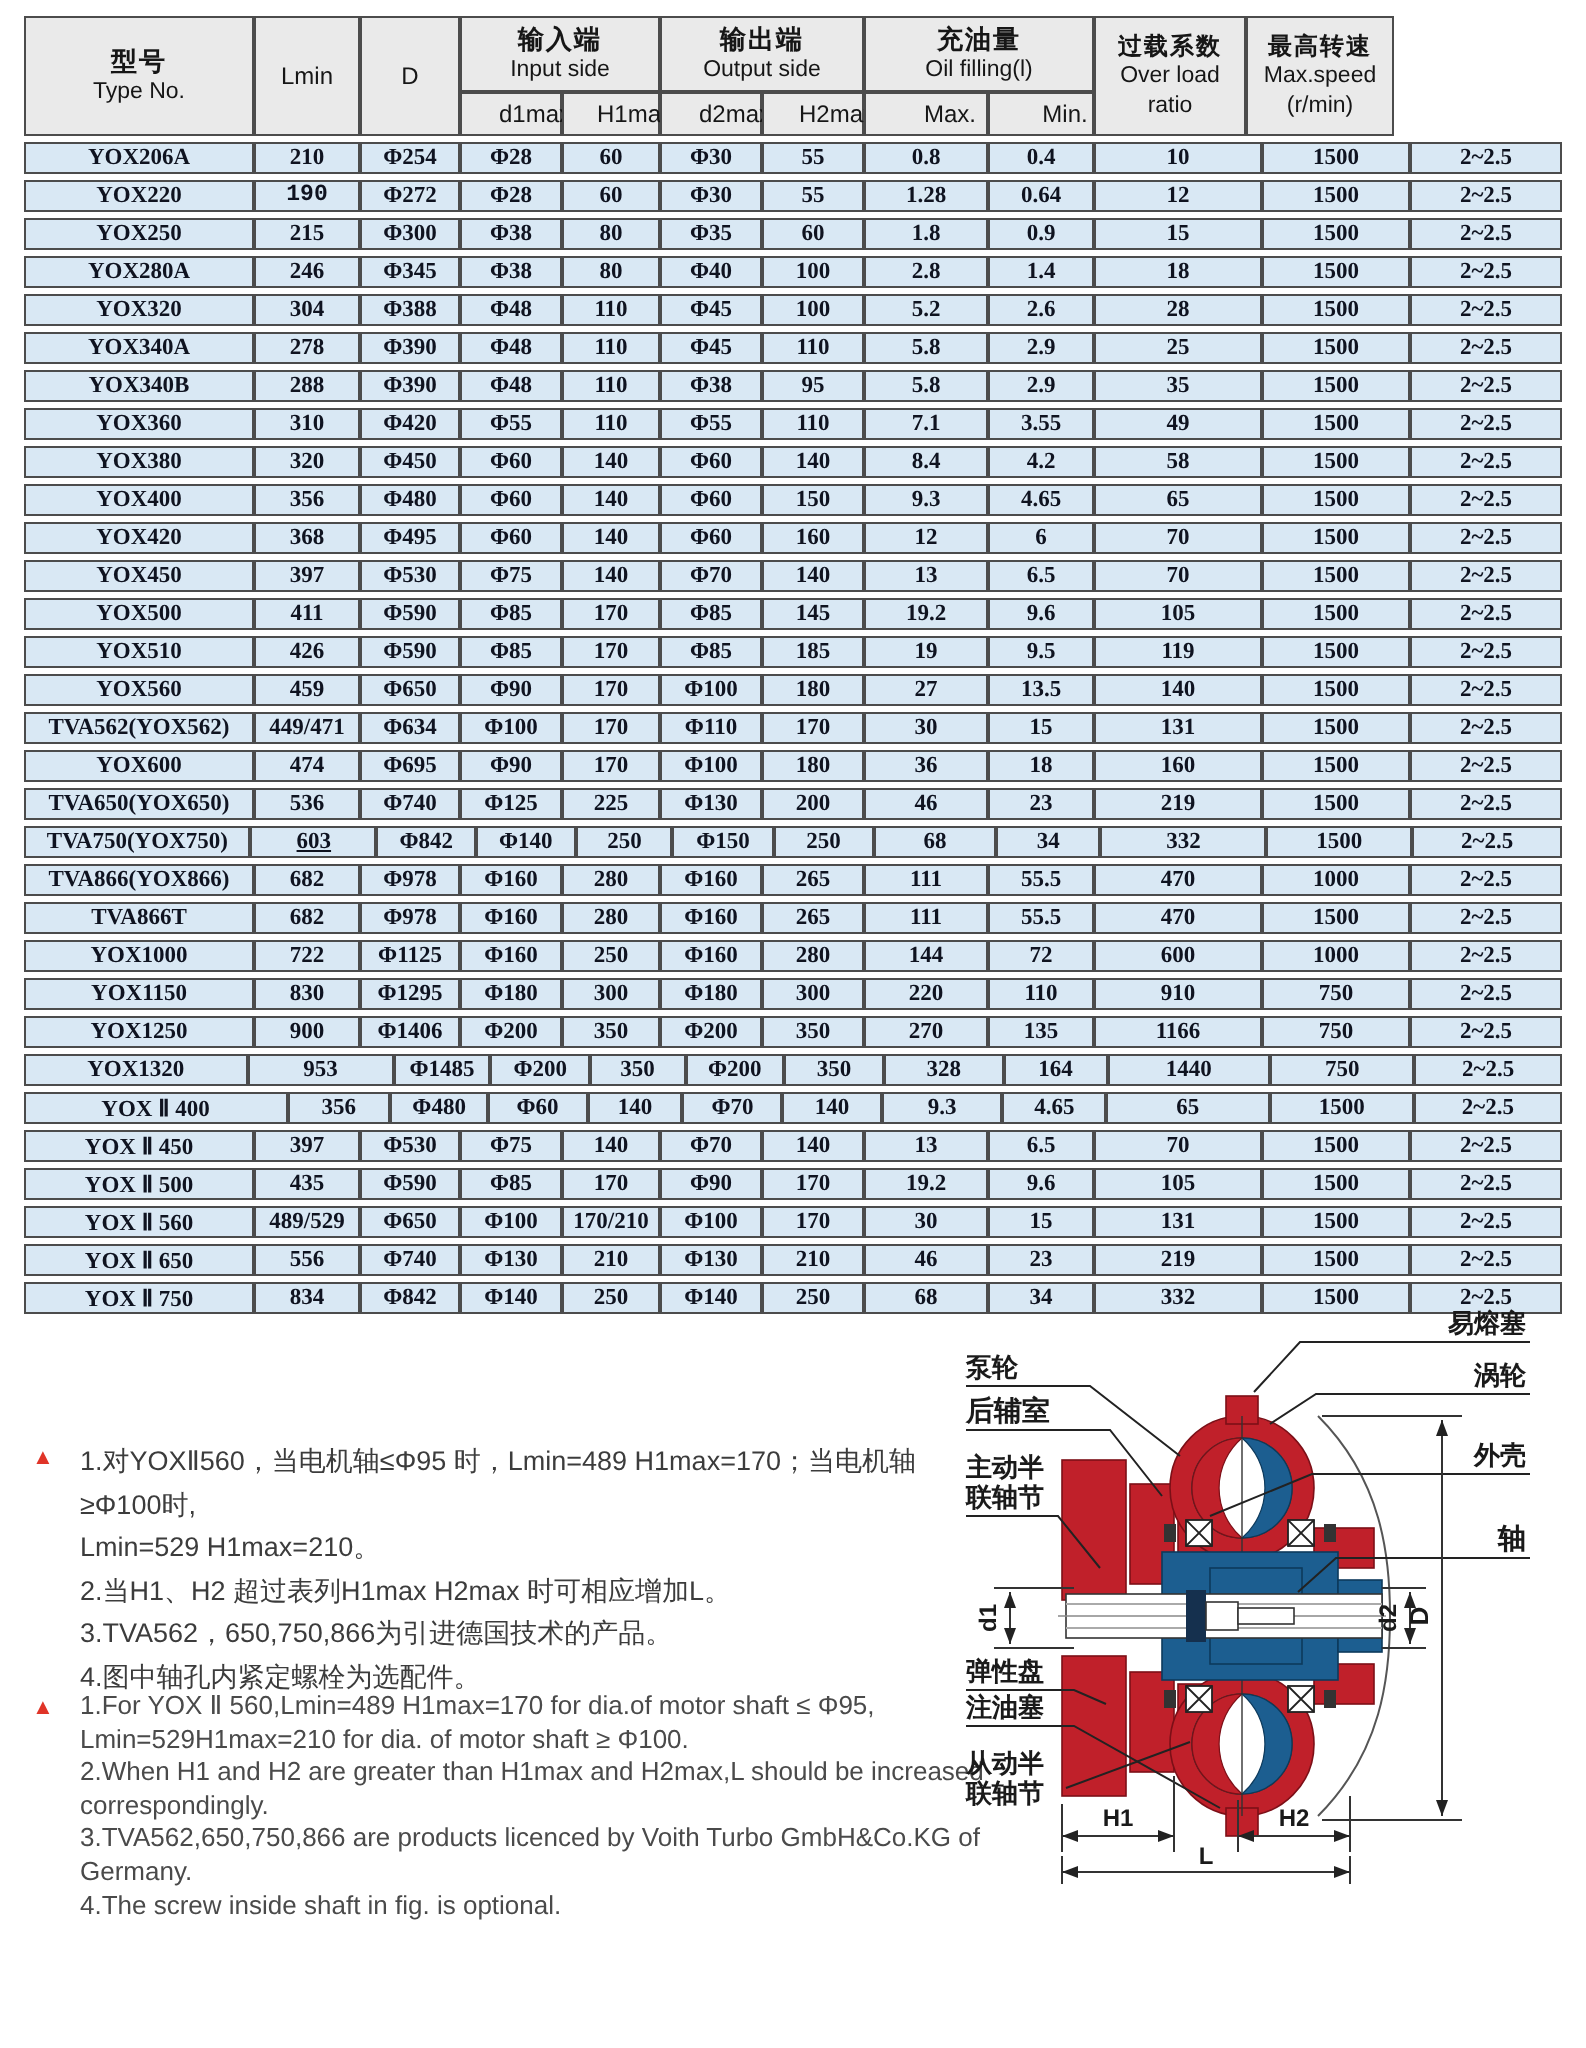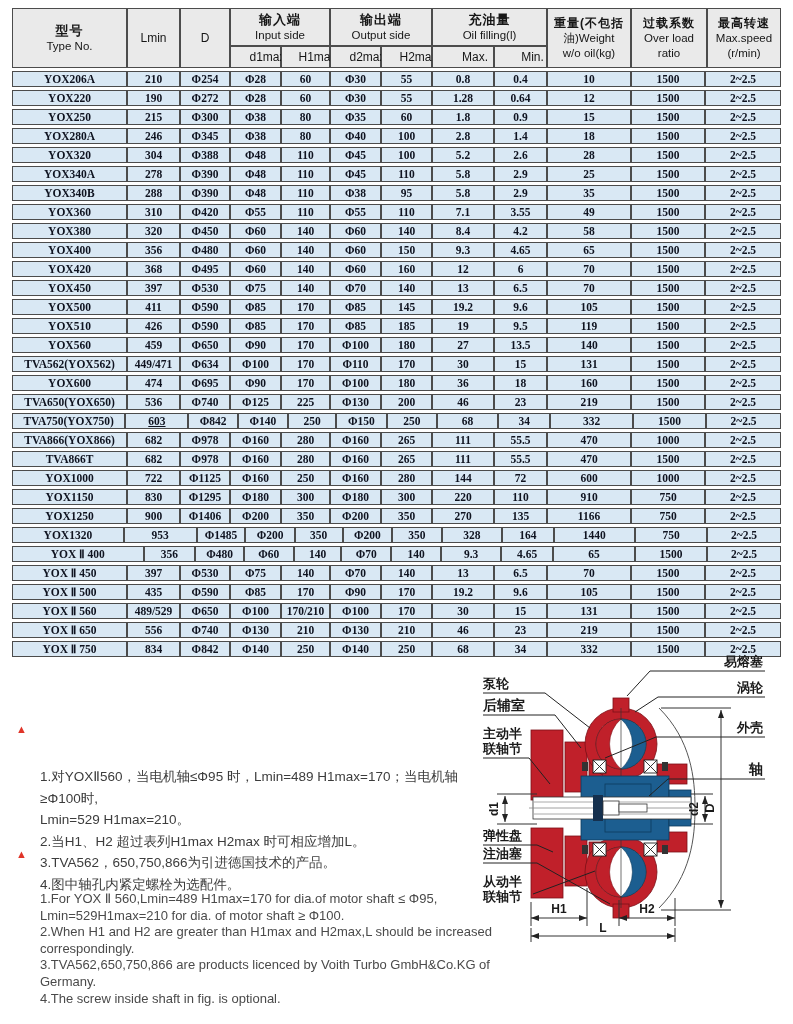--- a/index.html
+++ b/index.html
@@ -35,21 +35,21 @@
     white-space:nowrap;overflow:hidden;
   }
 
   
   .notes{position:absolute;width:478px;}
   .notes-cn{left:16px;top:720px;font-size:13.5px;color:#3c3c3c;}
   .notes-cn .note-line{line-height:21.5px;}
   .notes-en{left:16px;top:845px;font-size:13px;color:#4a4a4a;}
   .notes-en .note-line{line-height:16.6px;}
   .notes .tri{position:absolute;left:0;top:4px;font-size:11px;line-height:11px;}
-  .notes .note-lines{margin-left:24px;margin-top:46px;}
+  .notes .note-lines{margin-left:24px;}
 
   
   .diagram{position:absolute;left:453px;top:644px;width:340px;height:380px;}
   svg text{font-family:"Liberation Sans", sans-serif;fill:#1a1a1a;}
   .lab{font-size:13px;font-weight:bold;}
   .lab-big{font-size:14px;font-weight:bold;}
   .dim{font-size:12px;font-weight:bold;}
 </style>
 </head>
 <body>
@@ -86,25 +86,20 @@
       </div>
       <div class="h-group" style="width:115px">
         <div class="h-cell h-top">
           <div class="zh">充油量</div>
           <div class="en">Oil filling(l)</div>
         </div>
         <div class="h-sub">
           <div class="h-cell sub-lab" style="width:62px">Max.</div>
           <div class="h-cell sub-lab" style="width:53px">Min.</div>
         </div>
-      </div>
-      <div class="h-cell h-main" style="width:84px">
-        <div class="zh" style="font-size:12px">重量(不包括</div>
-        <div class="en">油)Weight</div>
-        <div class="en">w/o oil(kg)</div>
       </div>
       <div class="h-cell h-main" style="width:76px">
         <div class="zh" style="font-size:12px">过载系数</div>
         <div class="en">Over load</div>
         <div class="en">ratio</div>
       </div>
       <div class="h-cell h-main" style="width:74px">
         <div class="zh" style="font-size:12px">最高转速</div>
         <div class="en">Max.speed</div>
         <div class="en">(r/min)</div>
@@ -120,21 +115,21 @@
           <div class="t-cell" style="width: 51px;">Φ30</div>
           <div class="t-cell" style="width: 51px;">55</div>
           <div class="t-cell" style="width: 62px;">0.8</div>
           <div class="t-cell" style="width: 53px;">0.4</div>
           <div class="t-cell" style="width: 84px;">10</div>
           <div class="t-cell" style="width: 74px;">1500</div>
           <div class="t-cell" style="width: 76px;">2~2.5</div>
         </div>
         <div class="t-row">
           <div class="t-cell" style="width: 115px;">YOX220</div>
-          <div class="t-cell" style="width: 53px;">190</div>
+          <div class="t-cell" style="width: 53px; font-family: Liberation Mono, monospace;">190</div>
           <div class="t-cell" style="width: 50px;">Φ272</div>
           <div class="t-cell" style="width: 51px;">Φ28</div>
           <div class="t-cell" style="width: 49px;">60</div>
           <div class="t-cell" style="width: 51px;">Φ30</div>
           <div class="t-cell" style="width: 51px;">55</div>
           <div class="t-cell" style="width: 62px;">1.28</div>
           <div class="t-cell" style="width: 53px;">0.64</div>
           <div class="t-cell" style="width: 84px;">12</div>
           <div class="t-cell" style="width: 74px;">1500</div>
           <div class="t-cell" style="width: 76px;">2~2.5</div>

